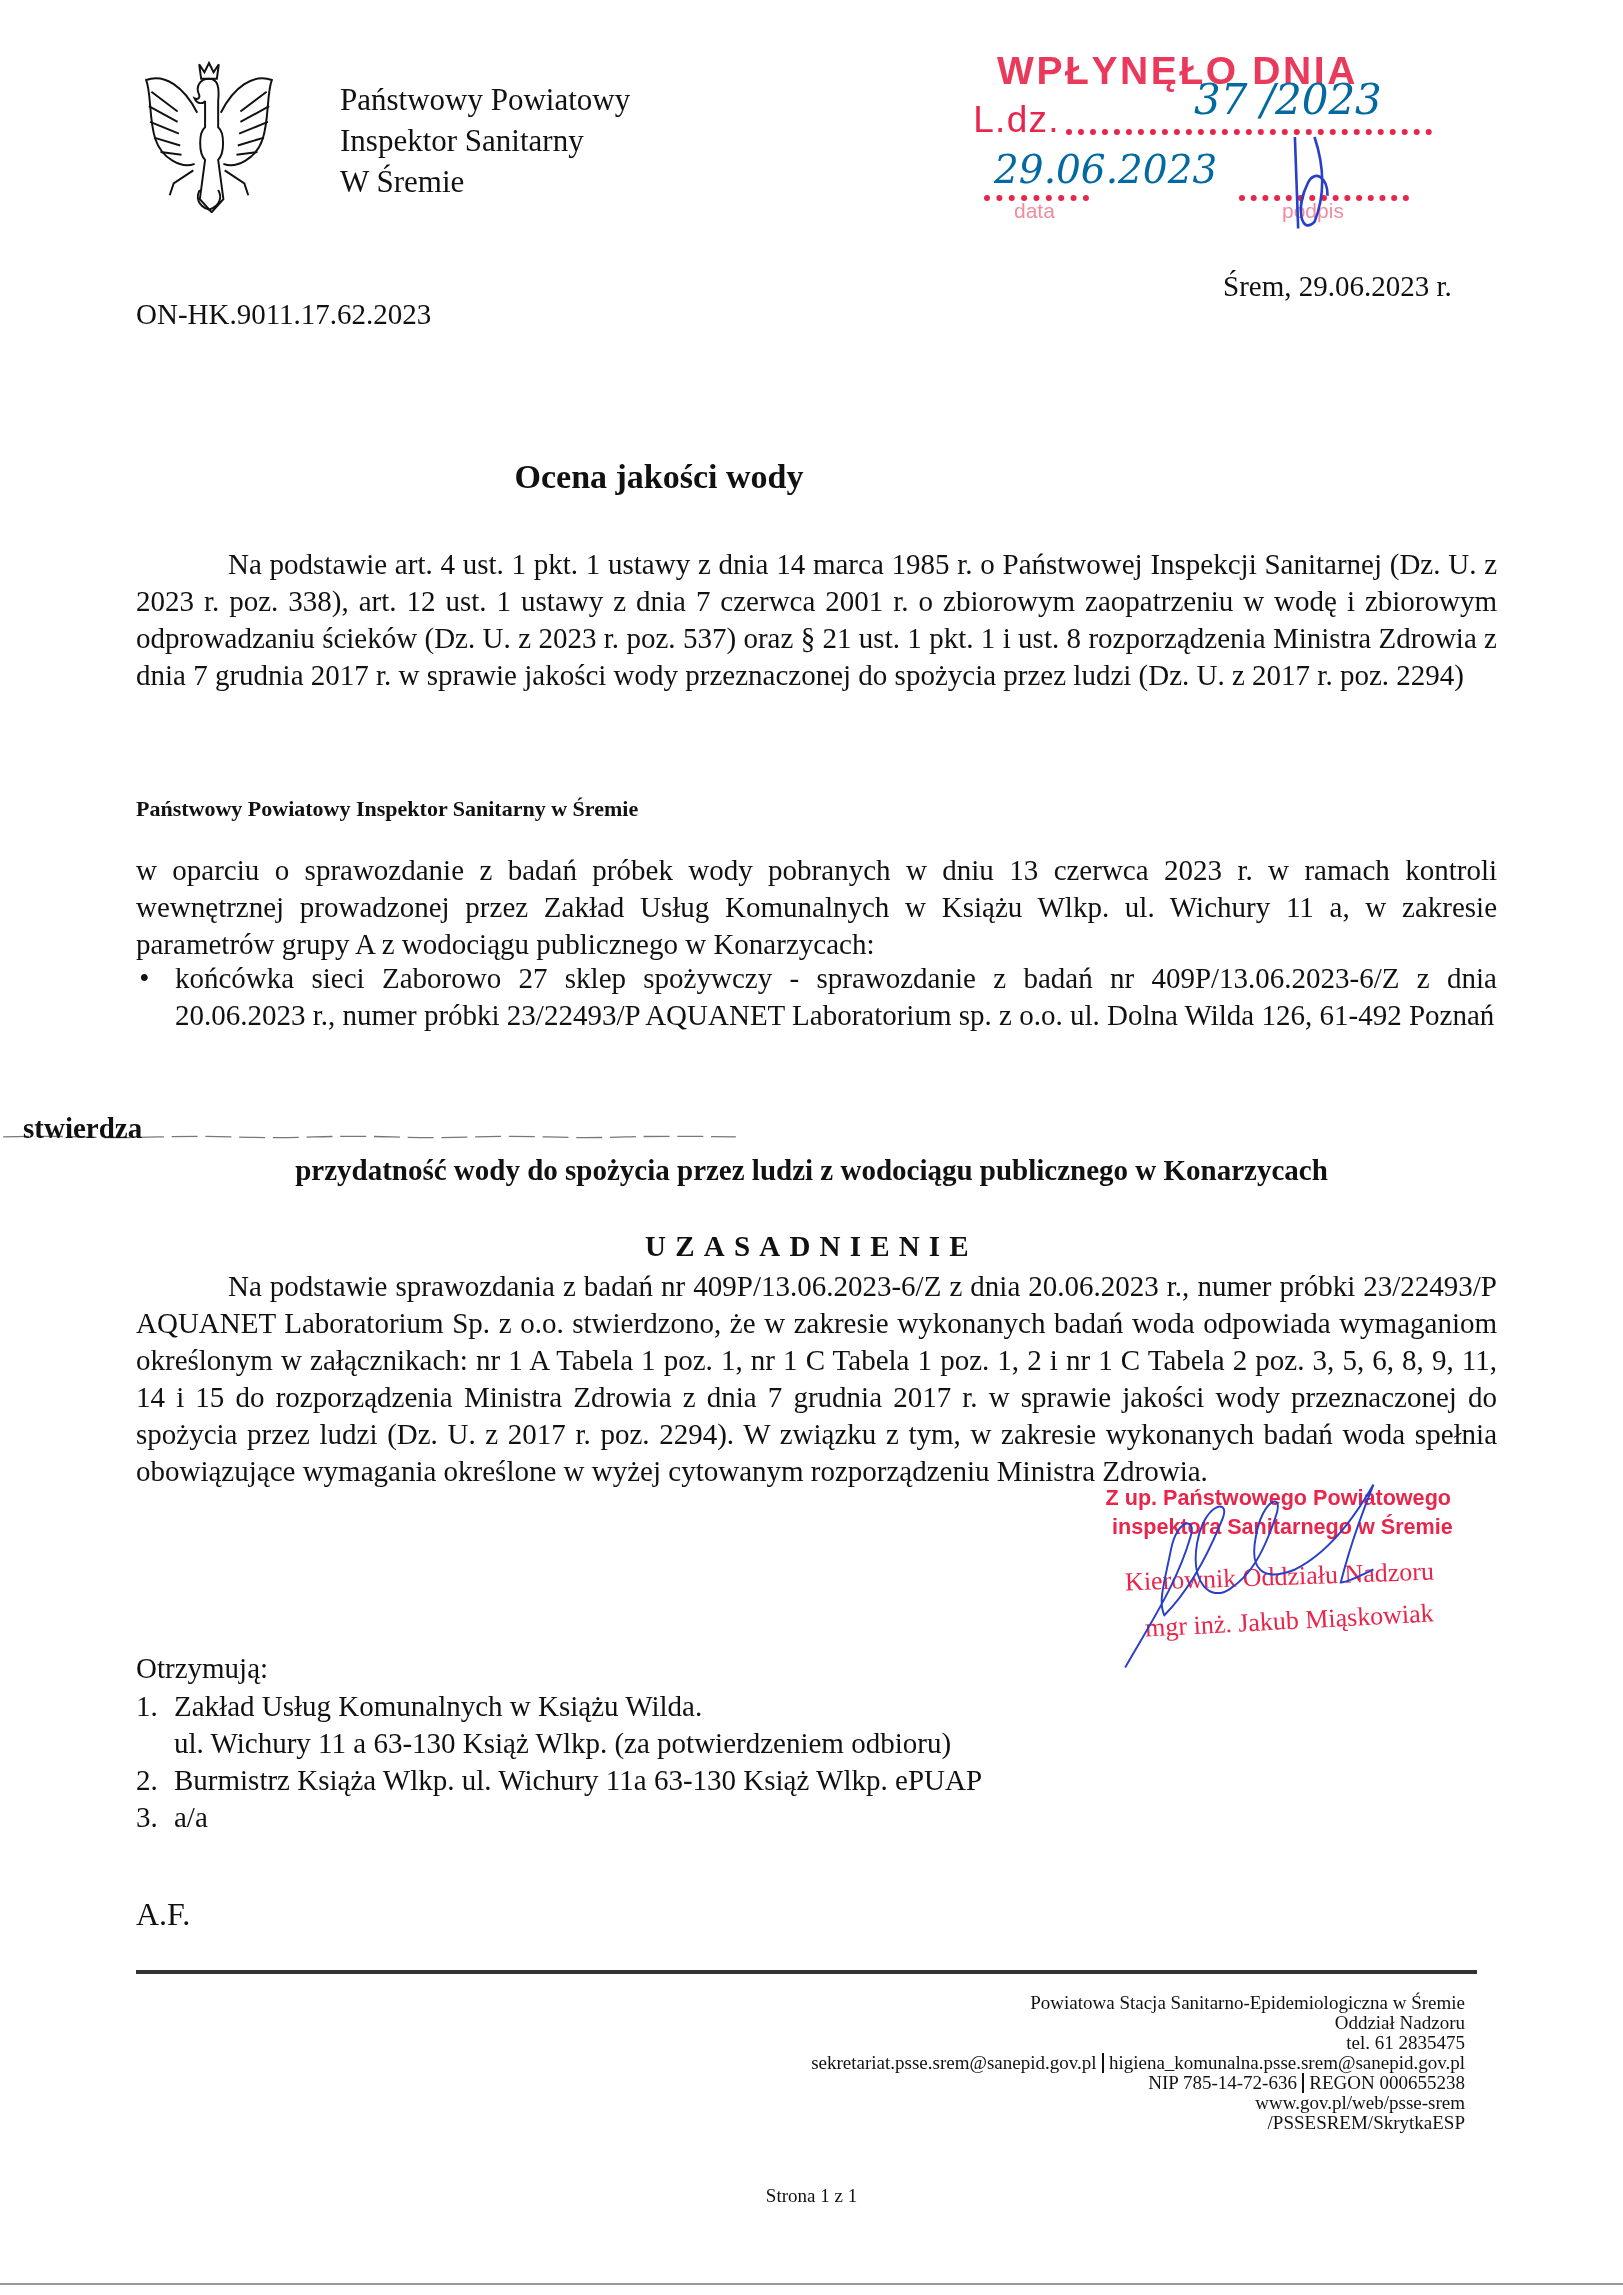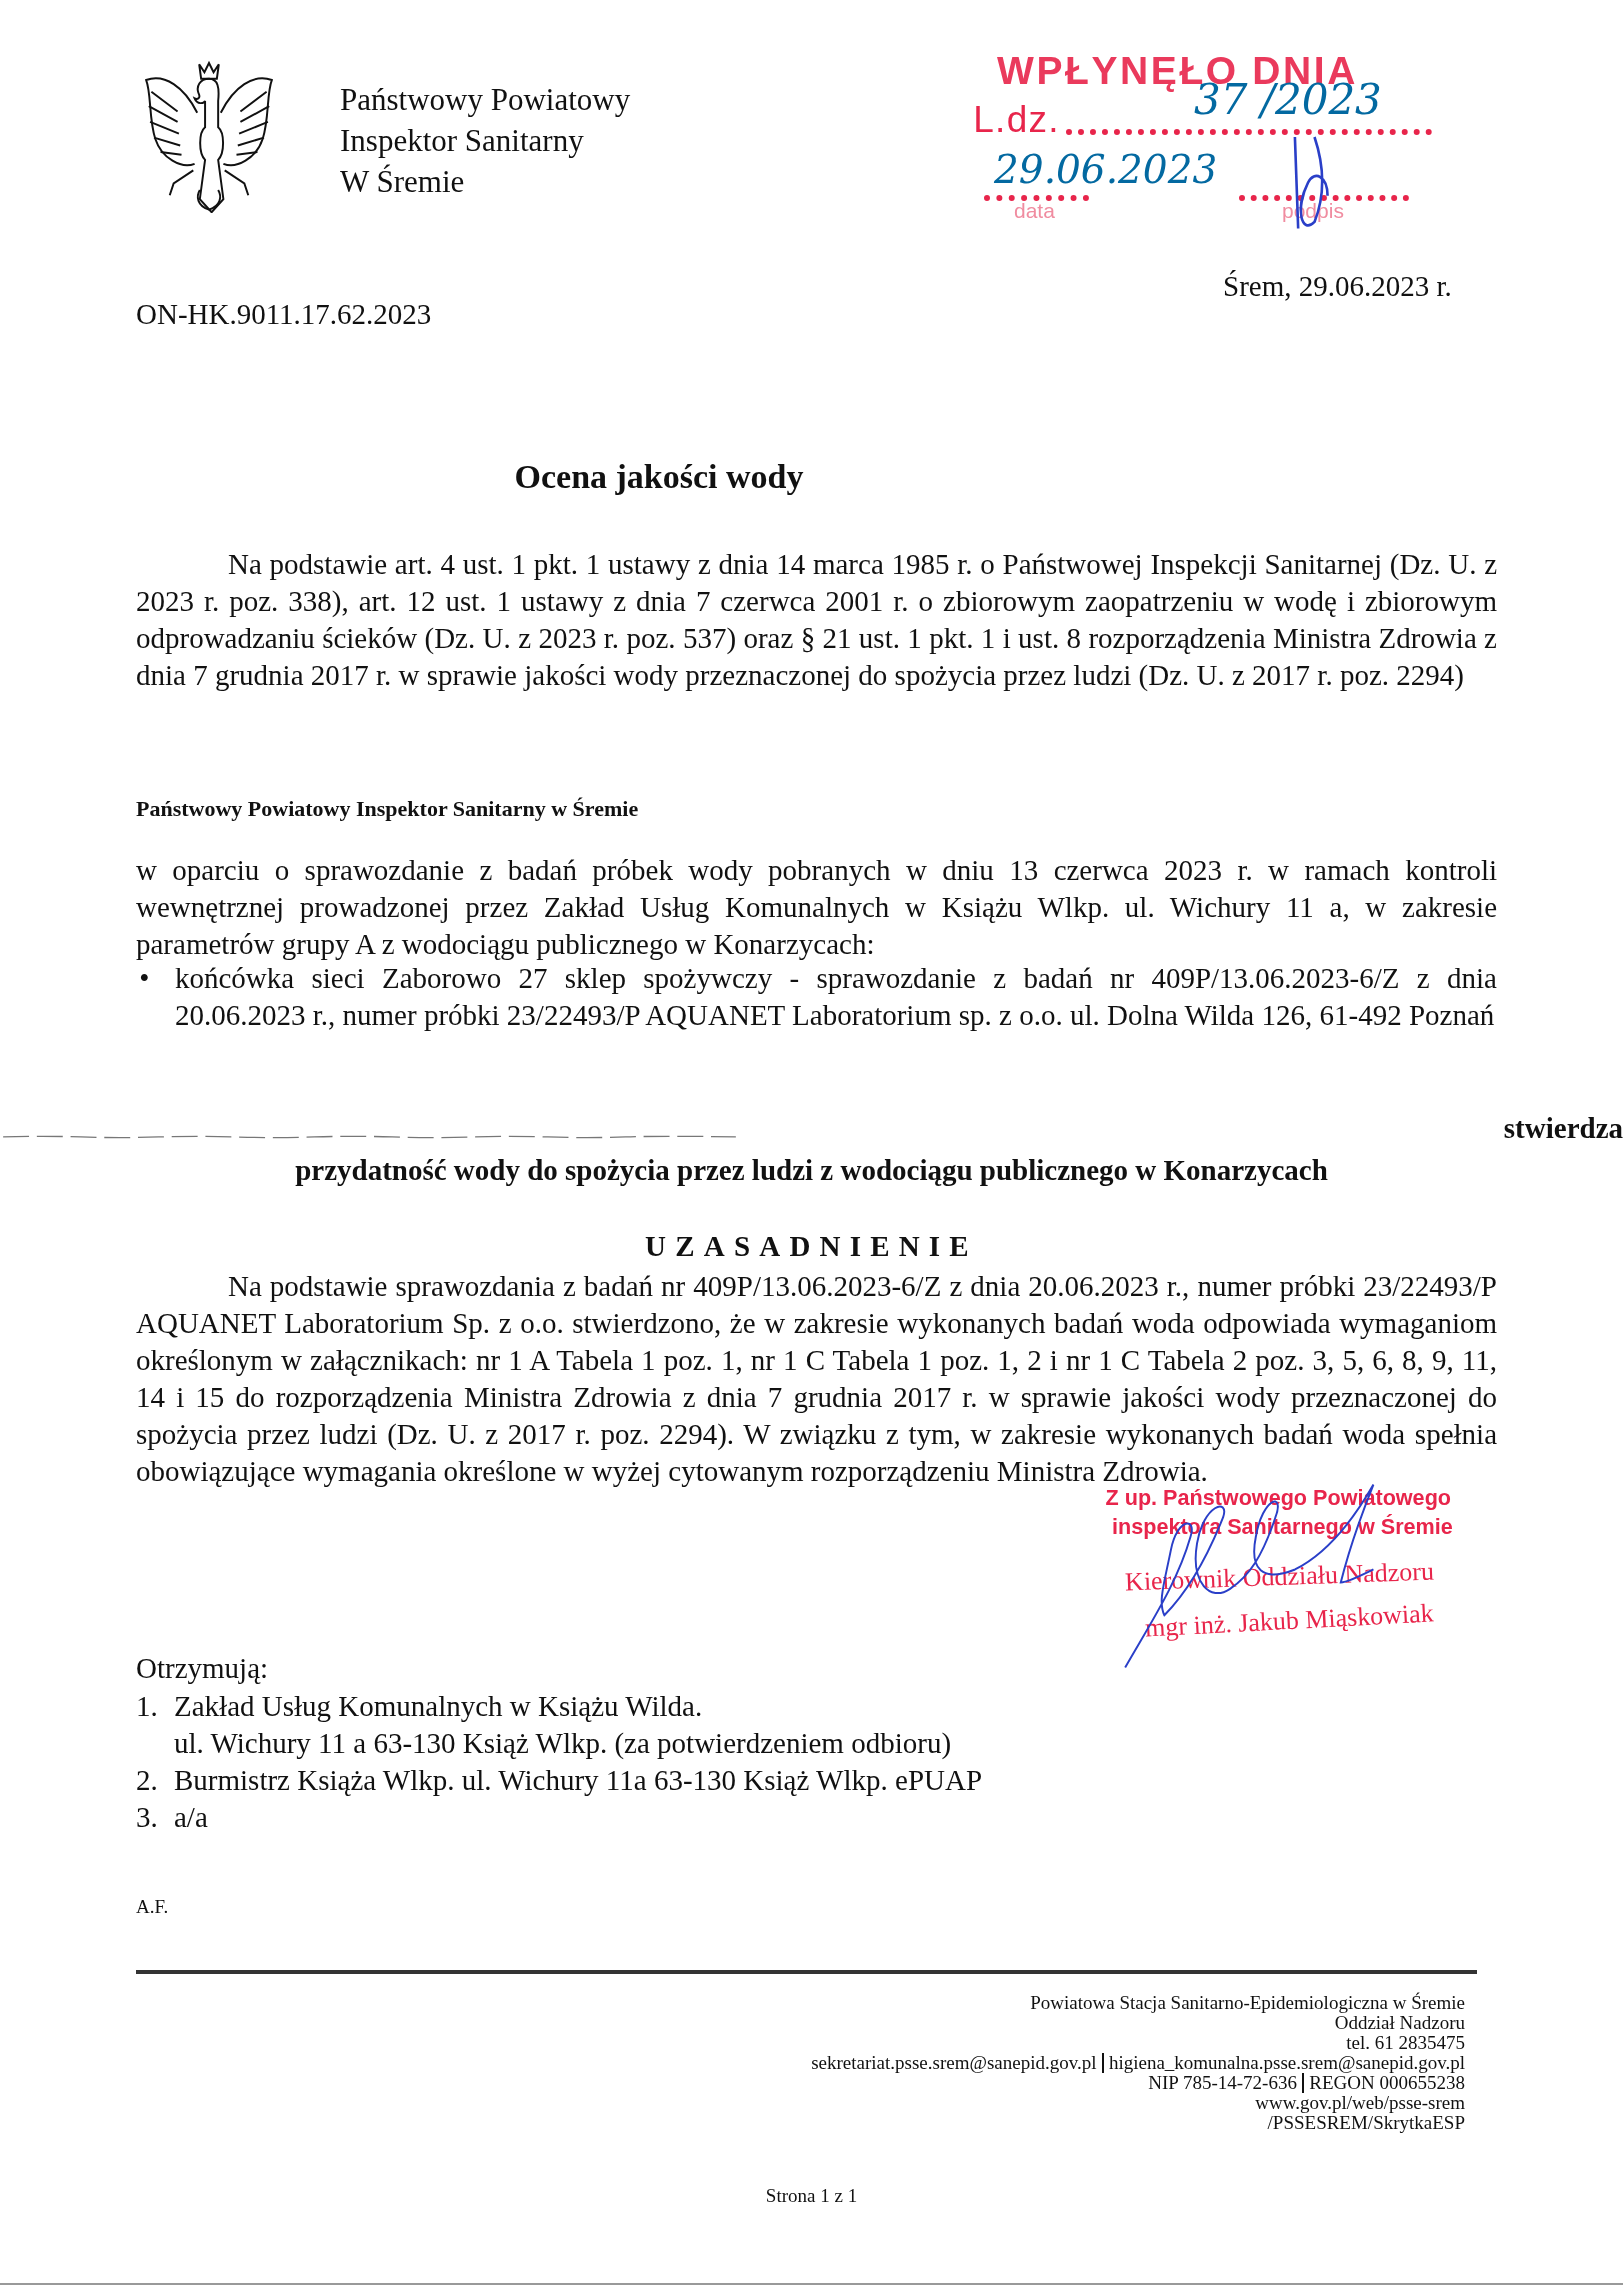--- a/index.html
+++ b/index.html
@@ -41,39 +41,39 @@
 
     .para { font-size: 29px; line-height: 37px; text-align: justify; text-align-last: left; }
     #legal-basis { left: 136px; top: 546px; width: 1361px; text-indent: 92px; }
     #authority { left: 136px; top: 772px; font-size: 22px; font-weight: bold; margin-top: 24px; }
     #findings { left: 136px; top: 852px; width: 1361px; }
     #sample-list { left: 136px; top: 960px; width: 1361px; margin: 0; padding: 0; list-style: none; }
     #sample-list li { position: relative; padding-left: 39px; }
     #sample-list li .bullet { position: absolute; left: 3.3px; top: 0; }
 
     #scan-fold { left: 0; top: 1135px; width: 739px; height: 3.9px; }
-    #decision-verb { left: 0; width: 1623px; top: 1112px; text-align: right; font-size: 29px; font-weight: bold; padding-left: 8px; box-sizing: border-box; }
+    #decision-verb { left: 0; width: 1623px; top: 1112px; text-align: left; font-size: 29px; font-weight: bold; padding-left: 23px; box-sizing: border-box; }
     #decision-text { left: 0; width: 1623px; top: 1154px; text-align: center; font-size: 29px; font-weight: bold; }
 
     #justification-title { left: 0; width: 1623px; top: 1230px; text-align: center; font-size: 29px; font-weight: bold; letter-spacing: 9.2px; }
     #justification { left: 136px; top: 1268px; width: 1361px; text-indent: 92px; }
 
     
     #sig-stamp { left: 1099px; top: 1478px; width: 379px; height: 196px; }
     #sig-stamp .l1 { position:absolute; left: 6.5px; top: 6.5px; font-size: 21.6px; color: #e8254b; font-weight: bold; white-space: nowrap; }
     #sig-stamp .l2 { position:absolute; left: 13px; top: 36px; font-size: 21.6px; color: #e8254b; font-weight: bold; white-space: nowrap; }
     #sig-stamp .l3 { position:absolute; left: 26px; top: 84px; font-size: 26px; color: #e8254b; white-space: nowrap; transform: rotate(-2deg); }
     #sig-stamp .l4 { position:absolute; left: 46px; top: 128px; font-size: 26px; color: #e8254b; white-space: nowrap; transform: rotate(-3deg); }
     #sig-stamp svg { position:absolute; left: 0; top: 0; }
 
     #recipients-title { left: 136px; top: 1652px; font-size: 29px; }
     #recipients { left: 136px; top: 1688px; margin: 0; padding: 0; list-style: none; font-size: 29px; line-height: 37px; }
     #recipients li { position: relative; padding-left: 38px; }
     #recipients li .num { position: absolute; left: 0; }
-    #author-initials { left: 136px; top: 1896px; font-size: 19px; }
+    #author-initials { left: 136px; top: 1896px; font-size: 32px; }
 
     #footer-rule { left: 136px; top: 1970px; width: 1341px; height: 3.9px; background: #333; }
     #footer { left: 654px; top: 1993px; width: 811px; text-align: right; font-size: 19px; line-height: 20px; }
     .vbar { display: inline-block; width: 2px; height: 19.6px; background: #111; vertical-align: -3.9px; margin: 0 5.2px; }
 
     #page-number { left: 0; width: 1623px; top: 2185px; text-align: center; font-size: 19px; }
     #bottom-edge { left: 0; top: 2283px; width: 1623px; height: 2px; background: #999; }
   </style>
 </head>
 <body>

